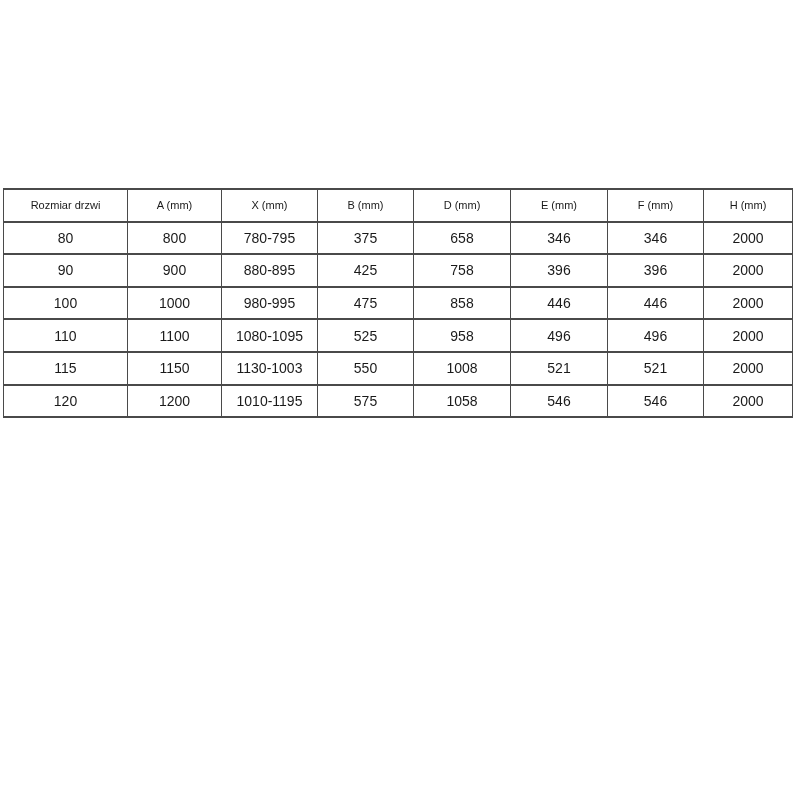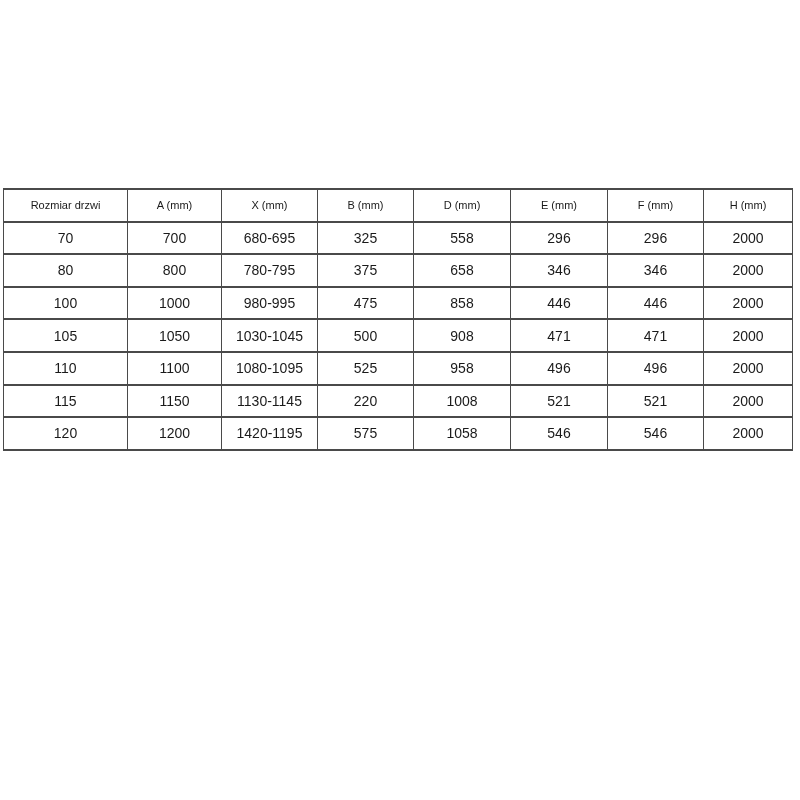--- a/index.html
+++ b/index.html
@@ -76,83 +76,73 @@
           <th>X (mm)</th>
           <th>B (mm)</th>
           <th>D (mm)</th>
           <th>E (mm)</th>
           <th>F (mm)</th>
           <th>H (mm)</th>
         </tr>
     </thead>
     <tbody>
         <tr>
-          <td>70</td>
-          <td>700</td>
-          <td>680-695</td>
-          <td>325</td>
-          <td>558</td>
-          <td>296</td>
-          <td>296</td>
-          <td>2000</td>
-        </tr>
-        <tr>
           <td>80</td>
           <td>800</td>
           <td>780-795</td>
           <td>375</td>
           <td>658</td>
           <td>346</td>
           <td>346</td>
           <td>2000</td>
         </tr>
         <tr>
+          <td>90</td>
+          <td>900</td>
+          <td>880-895</td>
+          <td>425</td>
+          <td>758</td>
+          <td>396</td>
+          <td>396</td>
+          <td>2000</td>
+        </tr>
+        <tr>
           <td>100</td>
           <td>1000</td>
           <td>980-995</td>
           <td>475</td>
           <td>858</td>
           <td>446</td>
           <td>446</td>
-          <td>2000</td>
-        </tr>
-        <tr>
-          <td>105</td>
-          <td>1050</td>
-          <td>1030-1045</td>
-          <td>500</td>
-          <td>908</td>
-          <td>471</td>
-          <td>471</td>
           <td>2000</td>
         </tr>
         <tr>
           <td>110</td>
           <td>1100</td>
           <td>1080-1095</td>
           <td>525</td>
           <td>958</td>
           <td>496</td>
           <td>496</td>
           <td>2000</td>
         </tr>
         <tr>
           <td>115</td>
           <td>1150</td>
-          <td>1130-1145</td>
-          <td>220</td>
+          <td>1130-1003</td>
+          <td>550</td>
           <td>1008</td>
           <td>521</td>
           <td>521</td>
           <td>2000</td>
         </tr>
         <tr>
           <td>120</td>
           <td>1200</td>
-          <td>1420-1195</td>
+          <td>1010-1195</td>
           <td>575</td>
           <td>1058</td>
           <td>546</td>
           <td>546</td>
           <td>2000</td>
         </tr>
       </tbody>
   </table>
 </div>
 

